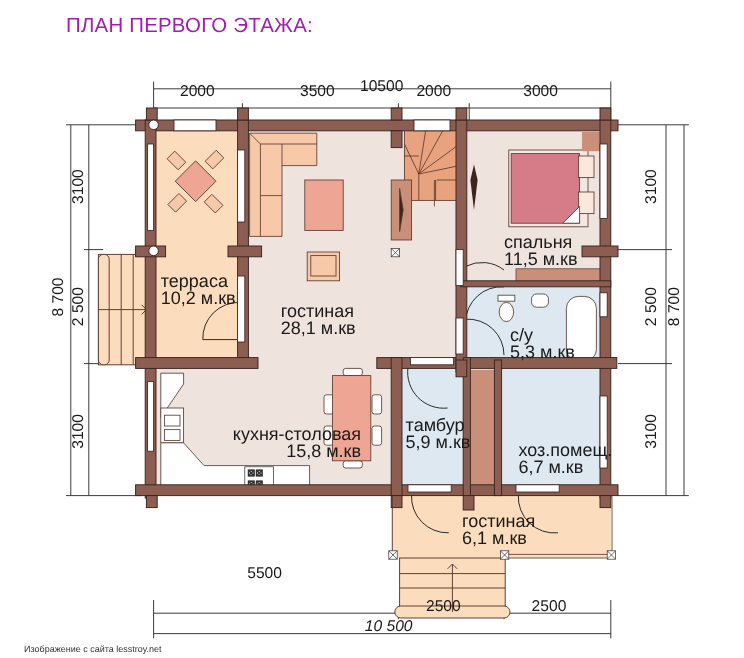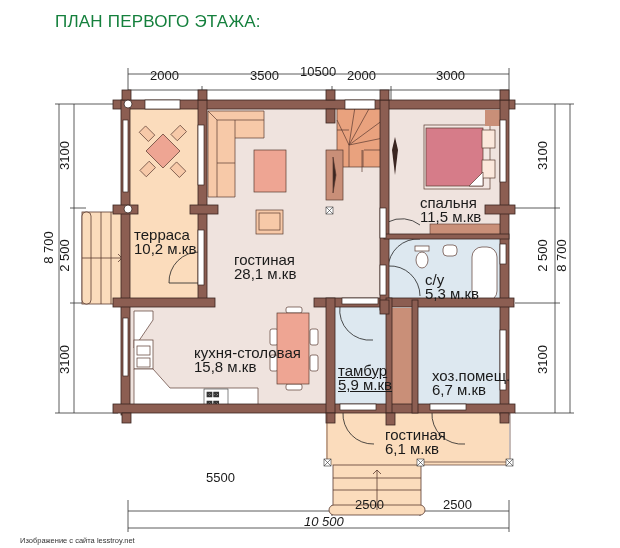--- a/index.html
+++ b/index.html
@@ -1,21 +1,21 @@
 <!DOCTYPE html>
 <html><head>
   <meta charset="utf-8">
   <style>
     * { margin: 0; padding: 0; box-sizing: border-box; }
     html, body { width: 620px; height: 548px; background: #ffffff; overflow: hidden; }
     body { position: relative; font-family: "Liberation Sans", sans-serif; color: #1a1a1a; }
     #plan-svg { position: absolute; left: 0; top: 0; }
     .title {
       position: absolute; left: 55px; top: 12px;
-      font-size: 17px; letter-spacing: 0.2px; color: #15803d;
+      font-size: 17px; letter-spacing: 0.2px; color: #a21caf;
     }
     .dim { position: absolute; font-size: 13px; color: #1a1a1a; white-space: nowrap; }
     .dim.v { transform: rotate(-90deg); transform-origin: center center; }
     .room-label { position: absolute; font-size: 15px; line-height: 14px; color: #1a1a1a; white-space: nowrap; }
     .credit { position: absolute; left: 4px; top: 536px; font-size: 7.5px; color: #333; margin-left: 16px; }
   </style>
 </head>
 <body>
 
 <div class="title">ПЛАН ПЕРВОГО ЭТАЖА:</div>
@@ -301,25 +301,25 @@
   <div>28,1 м.кв</div>
 </div>
 <div class="room-label" style="left:420px;top:196px;">
   <div>спальня</div>
   <div>11,5 м.кв</div>
 </div>
 <div class="room-label" style="left:425px;top:273px;">
   <div>с/у</div>
   <div>5,3 м.кв</div>
 </div>
-<div class="room-label" style="left:194px;top:346px;">
+<div class="room-label" style="left:194px;top:356px;text-align:right;">
   <div>кухня-столовая</div>
   <div>15,8 м.кв</div>
 </div>
-<div class="room-label" style="left:338px;top:364px;text-decoration:underline;">
+<div class="room-label" style="left:338px;top:348px;">
   <div>тамбур</div>
   <div>5,9 м.кв</div>
 </div>
 <div class="room-label" style="left:432px;top:348px;margin-top:21px;">
   <div>хоз.помещ.</div>
   <div>6,7 м.кв</div>
 </div>
 <div class="room-label" style="left:385px;top:428px;">
   <div>гостиная</div>
   <div>6,1 м.кв</div>

